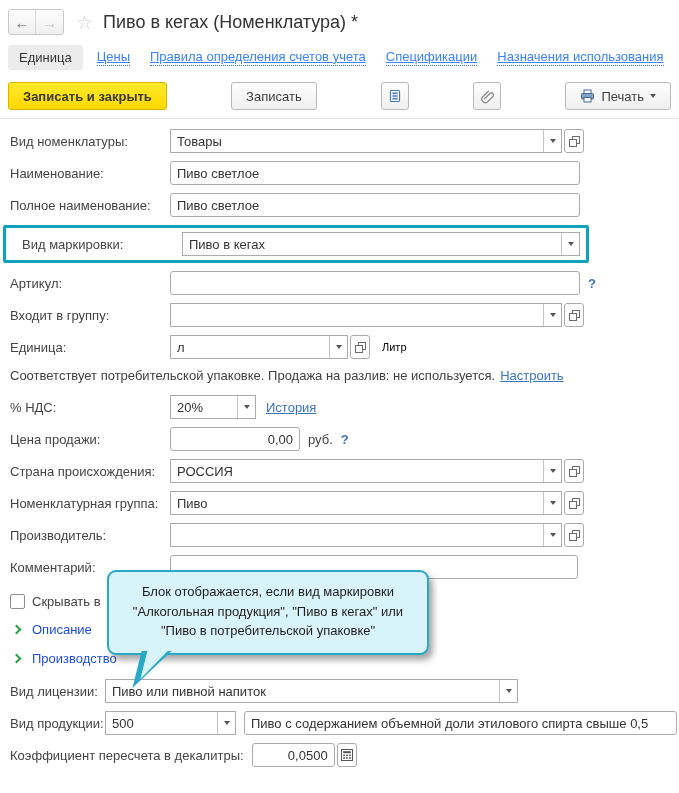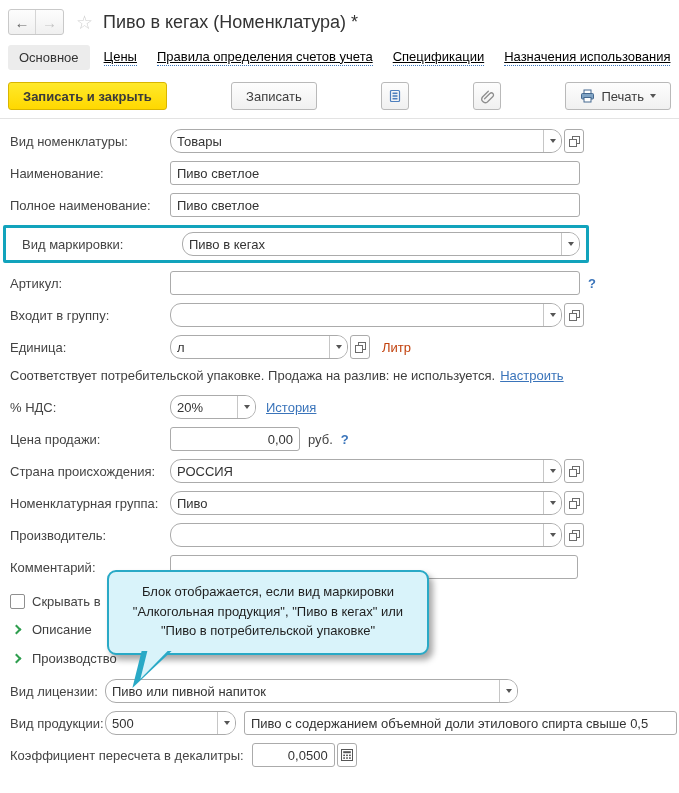--- a/index.html
+++ b/index.html
@@ -14,75 +14,75 @@
              font-size:15px; background:transparent; border:none; cursor:pointer; }
   .nav-btn.back { color:#666; border-right:1px solid #D5D5D5; }
   .nav-btn.fwd  { color:#C4C4C4; }
   .star { font-size:19px; color:#CFCFCF; margin:0 10px 0 12px; }
   .title { font-size:18px; font-weight:400; color:#333; white-space:nowrap; }
 
   
   .tabs { display:flex; align-items:center; padding:0 8px; margin-top:8px; height:26px; }
   .tab { font-size:13px; margin-right:20px; cursor:pointer; white-space:nowrap; }
   .tab.active { background:#ECECEC; border-radius:3px; padding:5px 11px; color:#333; margin-right:14px; }
-  .tab.link { color:#000000; border-bottom:1px dotted #3A74BA; padding-bottom:1px; }
+  .tab.link { color:#3b82f6; border-bottom:1px dotted #3A74BA; padding-bottom:1px; }
 
   
   .toolbar { display:flex; align-items:center; gap:8px; padding:12px 8px 8px 8px; border-bottom:1px solid #E3E3E3;justify-content:space-between; }
   .btn { height:28px; font-size:13px; color:#3C3C3C; border:1px solid #B9B9B9; border-radius:3px;
          background:linear-gradient(#FDFDFD,#F0F0F0); padding:0 14px; cursor:pointer;
          display:flex; align-items:center; gap:6px; font-family:"Liberation Sans",sans-serif; }
   .btn.primary { background:linear-gradient(#FFE92B,#FFD800); border-color:#D9B500; font-weight:700; color:#3A3A3A; }
   .btn.icon-only { width:28px; padding:0; justify-content:center; }
   .caret { display:inline-block; width:0; height:0; border-left:3.5px solid transparent;
            border-right:3.5px solid transparent; border-top:4.5px solid #555; }
 
   
   .form { padding:10px 0 0 10px; }
   .row { display:flex; align-items:center; height:24px; margin-bottom:8px; }
   .lbl { font-size:13px; color:#444; flex:none; width:160px; }
   .lbl.narrow { width:95px; }
   .lbl.auto { width:auto; margin-right:8px; }
 
   .ti { height:24px; border:1px solid #ABABAB; border-radius:3px; padding:0 6px; font-size:13px;
         color:#333; font-family:"Liberation Sans",sans-serif; outline:none; background:#fff; }
-  .combo { display:flex; align-items:stretch; height:24px; border:1px solid #ABABAB; border-radius:11px; background:#fff; overflow:hidden; }
+  .combo { display:flex; align-items:stretch; height:24px; border:1px solid #ABABAB; border-radius:0; background:#fff; overflow:hidden; }
   .combo input { border:none; outline:none; flex:1; min-width:0; padding:0 6px; font-size:13px; color:#333;
                  font-family:"Liberation Sans",sans-serif; background:transparent; }
   .dd { width:18px; flex:none; border-left:1px solid #C6C6C6; display:flex; align-items:center; justify-content:center;
         background:#fff; cursor:pointer; }
   .open-btn { width:20px; height:24px; margin-left:2px; flex:none; border:1px solid #ABABAB; border-radius:3px;
               background:#fff; display:flex; align-items:center; justify-content:center; cursor:pointer; padding:0; }
   .boxes { position:relative; width:11px; height:11px; display:inline-block; }
   .boxes::before { content:""; position:absolute; right:0; top:0; width:6px; height:6px; border:1px solid #6B6B6B; background:#fff; }
   .boxes::after  { content:""; position:absolute; left:0; bottom:0; width:6px; height:6px; border:1px solid #6B6B6B; background:#fff; }
 
   .w392 { width:392px; }  .w410 { width:410px; }  .w408 { width:408px; }
   .w178 { width:178px; }  .w86  { width:86px;  }  .w130 { width:130px; text-align:right; }
   .w413 { width:413px; }  .w131 { width:131px; }  .w433 { width:433px; white-space:nowrap; overflow:hidden; }
   .w83  { width:83px; text-align:right; }
 
   .help-q { color:#3A74BA; font-weight:700; font-size:13px; margin-left:8px; }
-  .hint { color:#c2410c; font-size:13px; margin-left:12px; }
+  .hint { color:#000000; font-size:11px; margin-left:12px; }
   .link { color:#3A74BA; font-size:13px; text-decoration:underline; cursor:pointer; }
   .note { font-size:13px; color:#3F3F3F; margin:8px 0 12px 0; height:16px; display:flex; align-items:center; gap:5px; }
 
   .hl-wrap { border:3px solid #12A3BC; border-radius:2px; margin:0 0 8px -7px; padding:4px 6px 4px 16px; width:586px; }
   .hl-wrap .row { margin-bottom:0; }
 
   .chk-row { display:flex; align-items:center; height:20px; margin:12px 0 10px 0; }
   .checkbox { width:15px; height:15px; border:1px solid #8F8F8F; border-radius:2px; background:#fff; margin-right:7px; cursor:pointer; }
   .chk-lbl { font-size:13px; color:#444; }
 
   .section { display:flex; align-items:center; margin-bottom:13px; height:16px; cursor:pointer; }
   .chev { width:7px; height:7px; border-right:2px solid #2F9E4F; border-bottom:2px solid #2F9E4F; display:inline-block; }
   .chev.right { transform:rotate(-45deg); margin:0 12px 0 3px; }
   .chev.down  { transform:rotate(45deg); margin-top:-3px; }
   .chev-box { width:16px; height:15px; outline:1px dotted #777; display:inline-flex; align-items:center; justify-content:center; margin-right:6px; }
-  .section-lbl { font-size:13px; color:#404040; }
+  .section-lbl { font-size:13px; color:#1d4ed8; }
 
   
   .tooltip { position:absolute; left:107px; top:570px; width:322px; z-index:20;
              background:#D9F3FA; border:2px solid #29A9C6; border-radius:9px;
              padding:10px 10px 12px 10px; box-shadow:4px 5px 6px rgba(0,0,0,0.35); }
   .tooltip .tline { font-size:13px; color:#1E1E1E; text-align:center; line-height:1.5; }
   .tail-outer { position:absolute; left:28px; bottom:-35px; width:0; height:0;
                 border-top:37px solid #29A9C6; border-right:30px solid transparent; transform:skewX(-14deg); }
   .tail-inner { position:absolute; left:35px; bottom:-26px; width:0; height:0;
                 border-top:29px solid #D9F3FA; border-right:21px solid transparent; transform:skewX(-14deg); }
@@ -97,21 +97,21 @@
   <div class="titlebar">
     <div class="nav-group">
       <button class="nav-btn back">←</button>
       <button class="nav-btn fwd">→</button>
     </div>
     <span class="star">☆</span>
     <h1 class="title">Пиво в кегах (Номенклатура) *</h1>
   </div>
 
   <div class="tabs">
-    <span class="tab active">Основное</span>
+    <span class="tab active">Единица</span>
     <span class="tab link">Цены</span>
     <span class="tab link">Правила определения счетов учета</span>
     <span class="tab link">Спецификации</span>
     <span class="tab link">Назначения использования</span>
   </div>
 
   <div class="toolbar">
     <button class="btn primary">Записать и закрыть</button>
     <button class="btn">Записать</button>
     <button class="btn icon-only">

